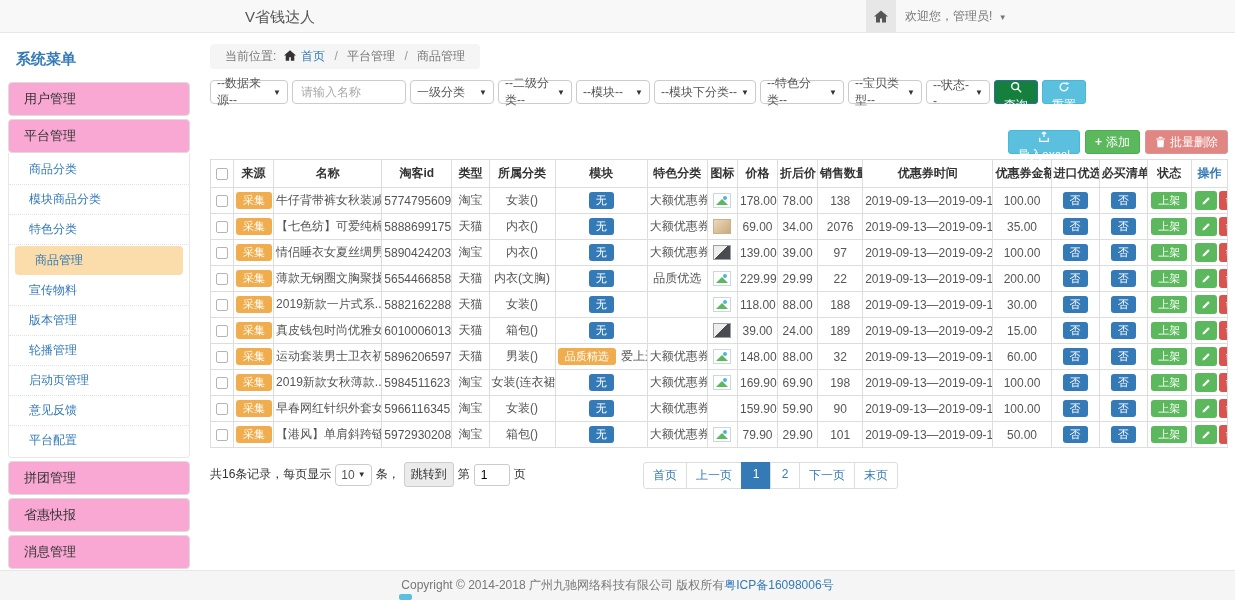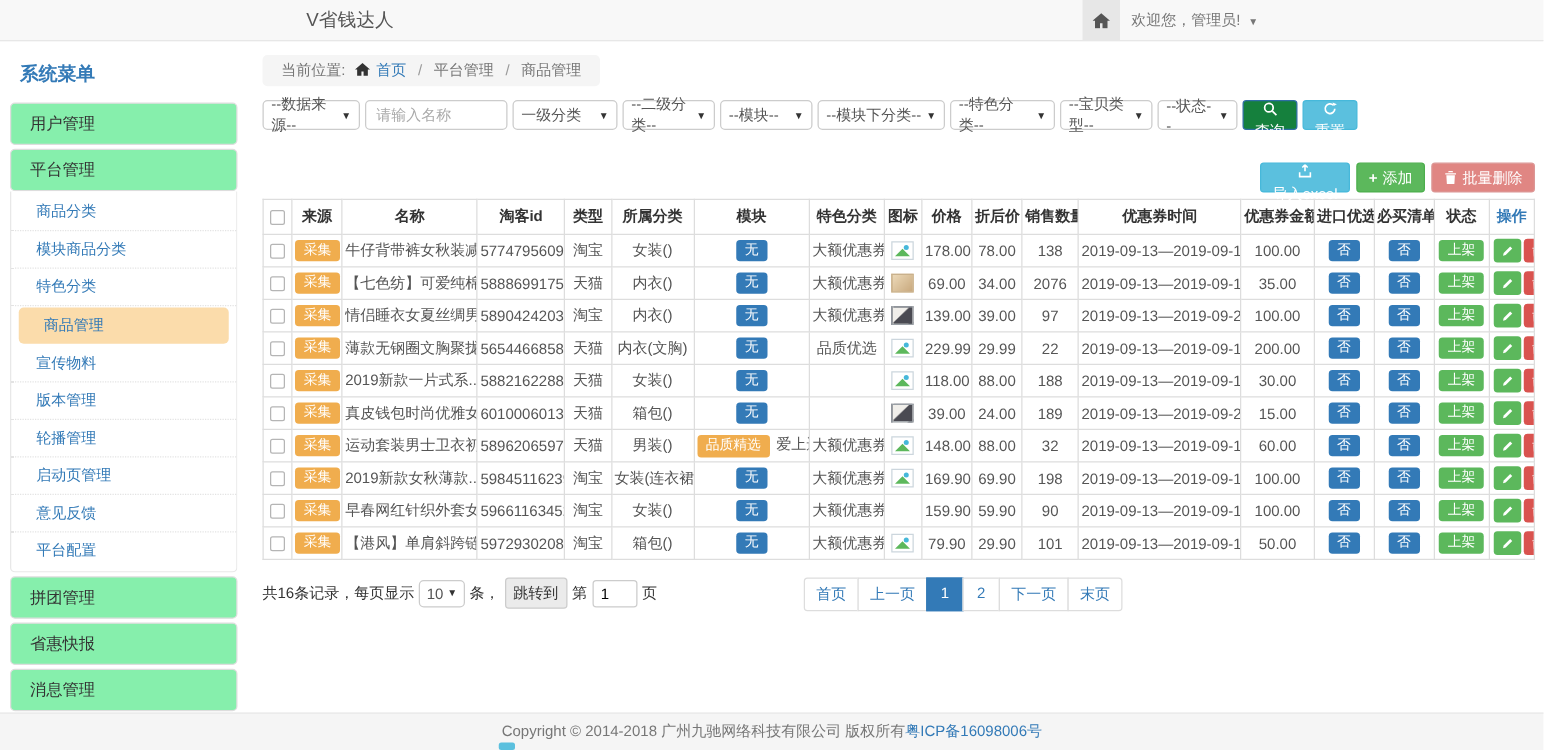--- a/index.html
+++ b/index.html
@@ -10,21 +10,21 @@
   
   .navbar { position:absolute; top:0; left:0; width:1235px; height:33px; background:#f8f8f8; border-bottom:1px solid #e7e7e7; }
   .brand { position:absolute; left:245px; top:0; line-height:33px; font-size:15px; color:#555;text-align:right; }
   .nav-home { position:absolute; left:866px; top:0; width:30px; height:32px; background:#e7e7e7; display:flex; align-items:center; justify-content:center; cursor:pointer; }
   .nav-welcome { position:absolute; left:905px; top:0; line-height:33px; color:#777; cursor:pointer; }
   .caret { font-size:8px; color:#777; margin-left:3px; }
 
   
   .sidebar { position:absolute; left:8px; top:44px; width:182px; z-index:1; }
   .side-title { color:#337ab7; font-size:15px; font-weight:bold; padding:6px 8px 10px 8px; }
-  .side-group { background:#86efac; border:1px solid #ddd; border-radius:4px; padding:7px 15px; color:#333; font-size:13px; margin-top:3px; cursor:pointer; }
+  .side-group { background:#f9a8d4; border:1px solid #ddd; border-radius:4px; padding:7px 15px; color:#333; font-size:13px; margin-top:3px; cursor:pointer; }
   .side-sub { border:1px solid #e8e8e8; border-top:none; border-radius:0 0 4px 4px; background:#fff; padding:2px 0; }
   .sub-item { display:block; padding:6px 15px 6px 20px; color:#337ab7; border-bottom:1px dotted #e3e3e3; cursor:pointer; }
   .sub-item:last-child { border-bottom:none; }
   .sub-item.active { background:#fbdcab; border-radius:4px; margin:1px 6px; border-bottom:none; }
 
   
   .main { position:absolute; left:210px; top:44px; width:1018px; }
   .breadcrumb { display:inline-block; background:#f5f5f5; border-radius:4px; padding:4px 15px; color:#777; }
   .breadcrumb .sep { margin:0 6px; color:#999; }
   .bc-home-link { color:#337ab7; cursor:pointer; }

